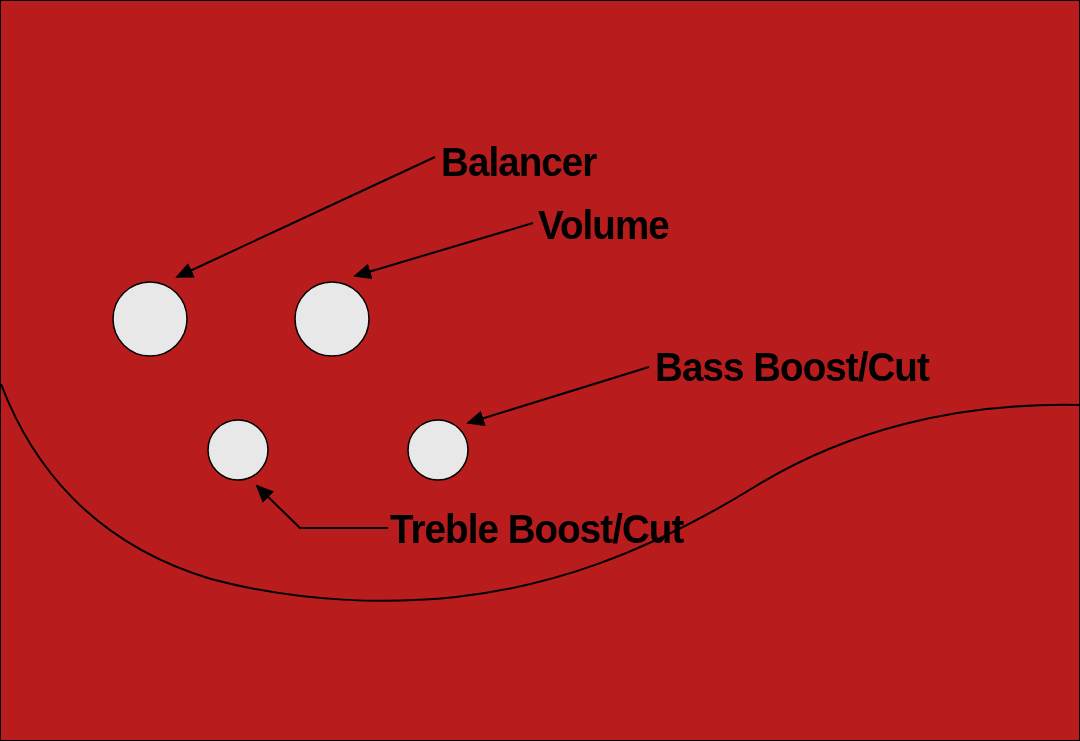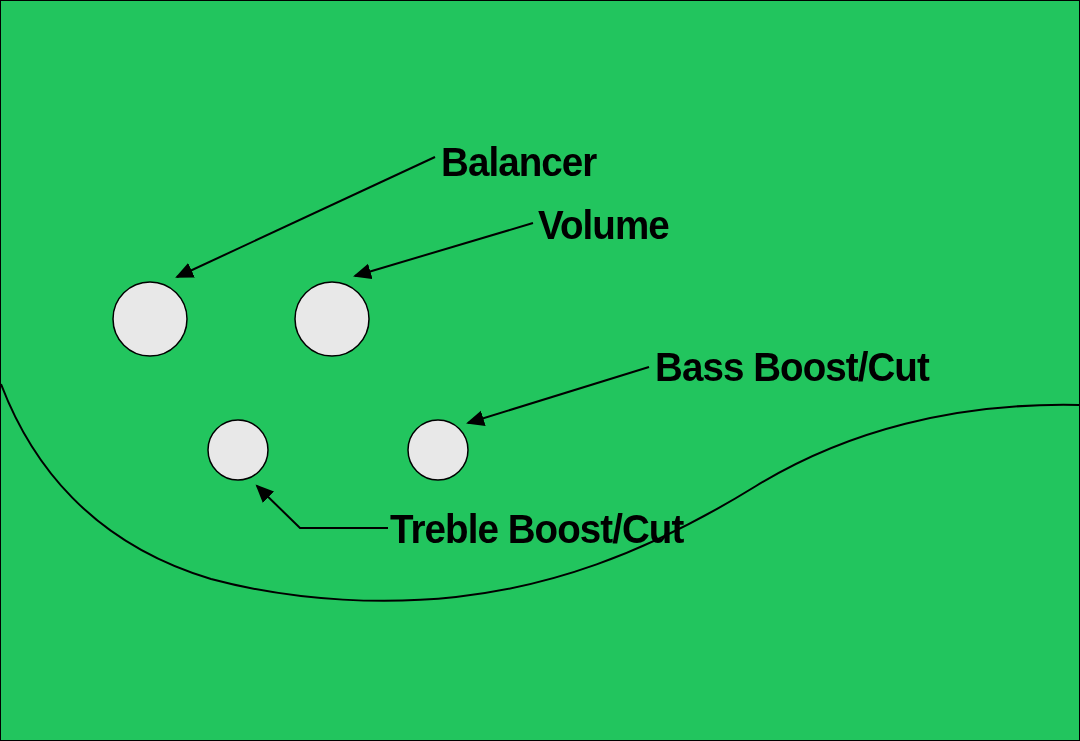--- a/index.html
+++ b/index.html
@@ -6,21 +6,21 @@
     margin: 0;
     padding: 0;
     background: #ffffff;
   }
   .canvas {
     position: relative;
     width: 1080px;
     height: 741px;
     box-sizing: border-box;
     border: 1px solid #000000;
-    background: #22c55e;
+    background: #b91c1c;
     overflow: hidden;
     font-family: "Liberation Sans", sans-serif;
   }
   .diagram-svg {
     position: absolute;
     left: 0;
     top: 0;
     width: 1080px;
     height: 741px;
   }

